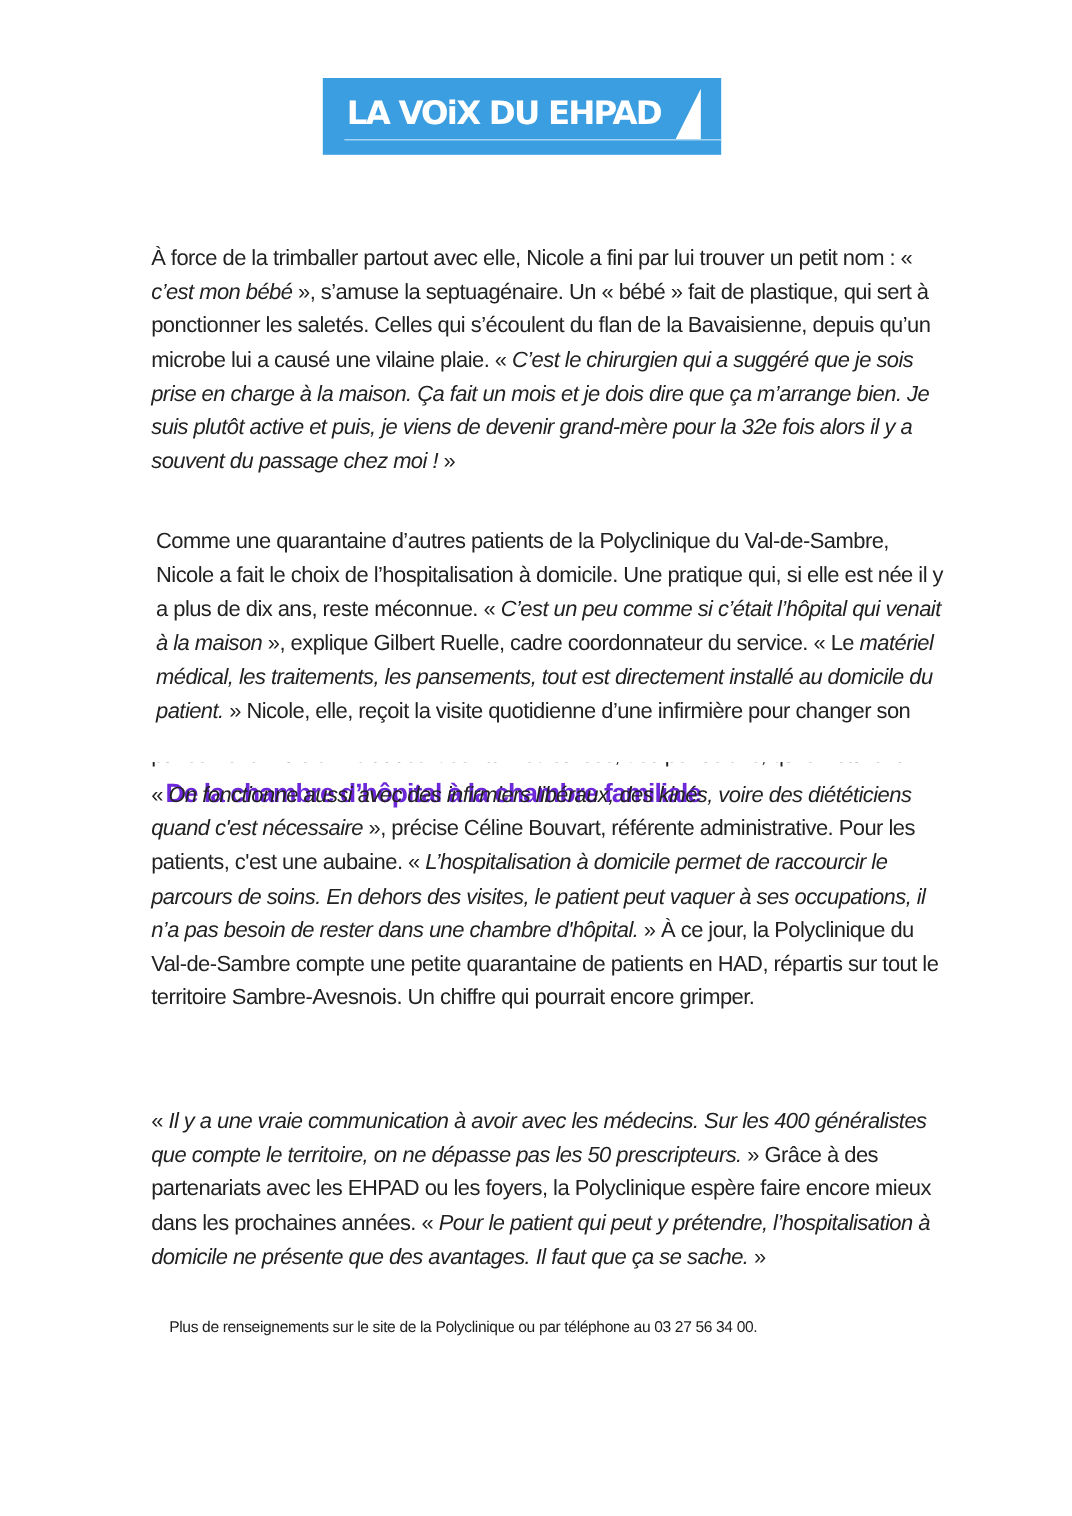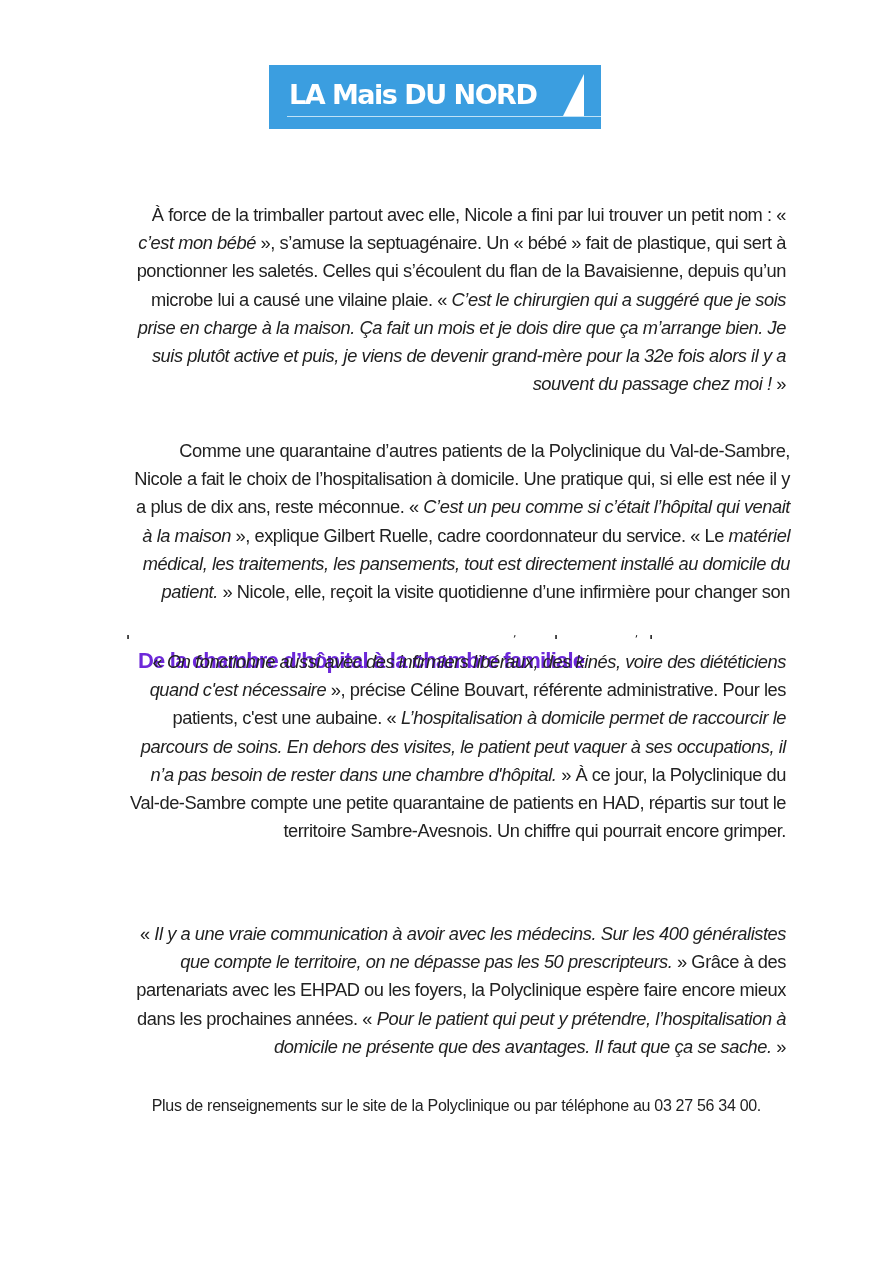--- a/index.html
+++ b/index.html
@@ -5,38 +5,38 @@
     html, body { margin: 0; padding: 0; background: #ffffff; }
     body { width: 893px; height: 1263px; position: relative; overflow: hidden;
            font-family: "Liberation Sans", sans-serif; color: #222222; }
     .logo { position: absolute; left: 269px; top: 65px; width: 332px; height: 64px;
             background: #3b9ee0; }
     .logo-text { position: absolute; left: 20px; top: 14px; color: #ffffff;
                  font-family: "DejaVu Sans", sans-serif; font-weight: bold; font-size: 27px;
                  letter-spacing: -1.5px; white-space: nowrap; }
     .logo-line { position: absolute; left: 18px; right: 0; top: 51px; height: 1px; background: #bfe2f7; }
     .logo-sail { position: absolute; left: 294px; top: 9px; width: 22px; height: 42px; }
-    p { margin: 0; font-size: 18.3px; line-height: 28.2px; letter-spacing: -0.45px; text-align: right; }
+    p { margin: 0; font-size: 18.3px; line-height: 28.2px; letter-spacing: -0.45px; }
     p i { font-style: italic; }
     .p1 { position: absolute; left: 126px; top: 201px; width: 660px; }
     .p2 { position: absolute; left: 130px; top: 437px; width: 660px; }
     .cutline { position: absolute; left: 126px; top: 635px; width: 660px; height: 9px; overflow: hidden; }
     .cutline-inner { font-size: 18.3px; line-height: 28px; margin-top: -20px; letter-spacing: -0.45px; color: #222; }
     h2 { position: absolute; left: 138px; top: 648px; margin: 0; font-size: 22px;
          font-weight: bold; letter-spacing: -0.8px; color: #6d28d9; white-space: nowrap; }
     .p3 { position: absolute; left: 126px; top: 648px; width: 660px; }
     .p4 { position: absolute; left: 126px; top: 920px; width: 660px; }
     .note { position: absolute; left: 141px; top: 1092px; width: 620px; margin: 0;
-            font-size: 16px; line-height: 27px; letter-spacing: -0.3px; color: #222; }
+            font-size: 13px; line-height: 27px; letter-spacing: -0.3px; color: #222; }
   </style>
 </head>
 <body>
 
 <div class="logo">
-  <span class="logo-text">LA Mais DU NORD</span>
+  <span class="logo-text">LA VOiX DU EHPAD</span>
   <div class="logo-line"></div>
   <svg class="logo-sail" viewBox="0 0 22 42">
     <polygon points="21,0 21,42 0,42" fill="#ffffff"></polygon>
   </svg>
 </div>
 
 <p class="p1"><span>À force de la trimballer partout avec elle, Nicole a fini par lui trouver un petit nom : « </span><i>c’est mon bébé</i><span> », s’amuse la septuagénaire. Un « bébé » fait de plastique, qui sert à ponctionner les saletés. Celles qui s’écoulent du flan de la Bavaisienne, depuis qu’un microbe lui a causé une vilaine plaie. « </span><i>C’est le chirurgien qui a suggéré que je sois prise en charge à la maison. Ça fait un mois et je dois dire que ça m’arrange bien. Je suis plutôt active et puis, je viens de devenir grand-mère pour la 32e fois alors il y a souvent du passage chez moi !</i><span> »</span></p>
 
 <p class="p2"><span>Comme une quarantaine d’autres patients de la Polyclinique du Val-de-Sambre, Nicole a fait le choix de l’hospitalisation à domicile. Une pratique qui, si elle est née il y a plus de dix ans, reste méconnue. « </span><i>C’est un peu comme si c’était l’hôpital qui venait à la maison</i><span> », explique Gilbert Ruelle, cadre coordonnateur du service. « Le </span><i>matériel médical, les traitements, les pansements, tout est directement installé au domicile du patient.</i><span> » Nicole, elle, reçoit la visite quotidienne d’une infirmière pour changer son</span></p>
 

